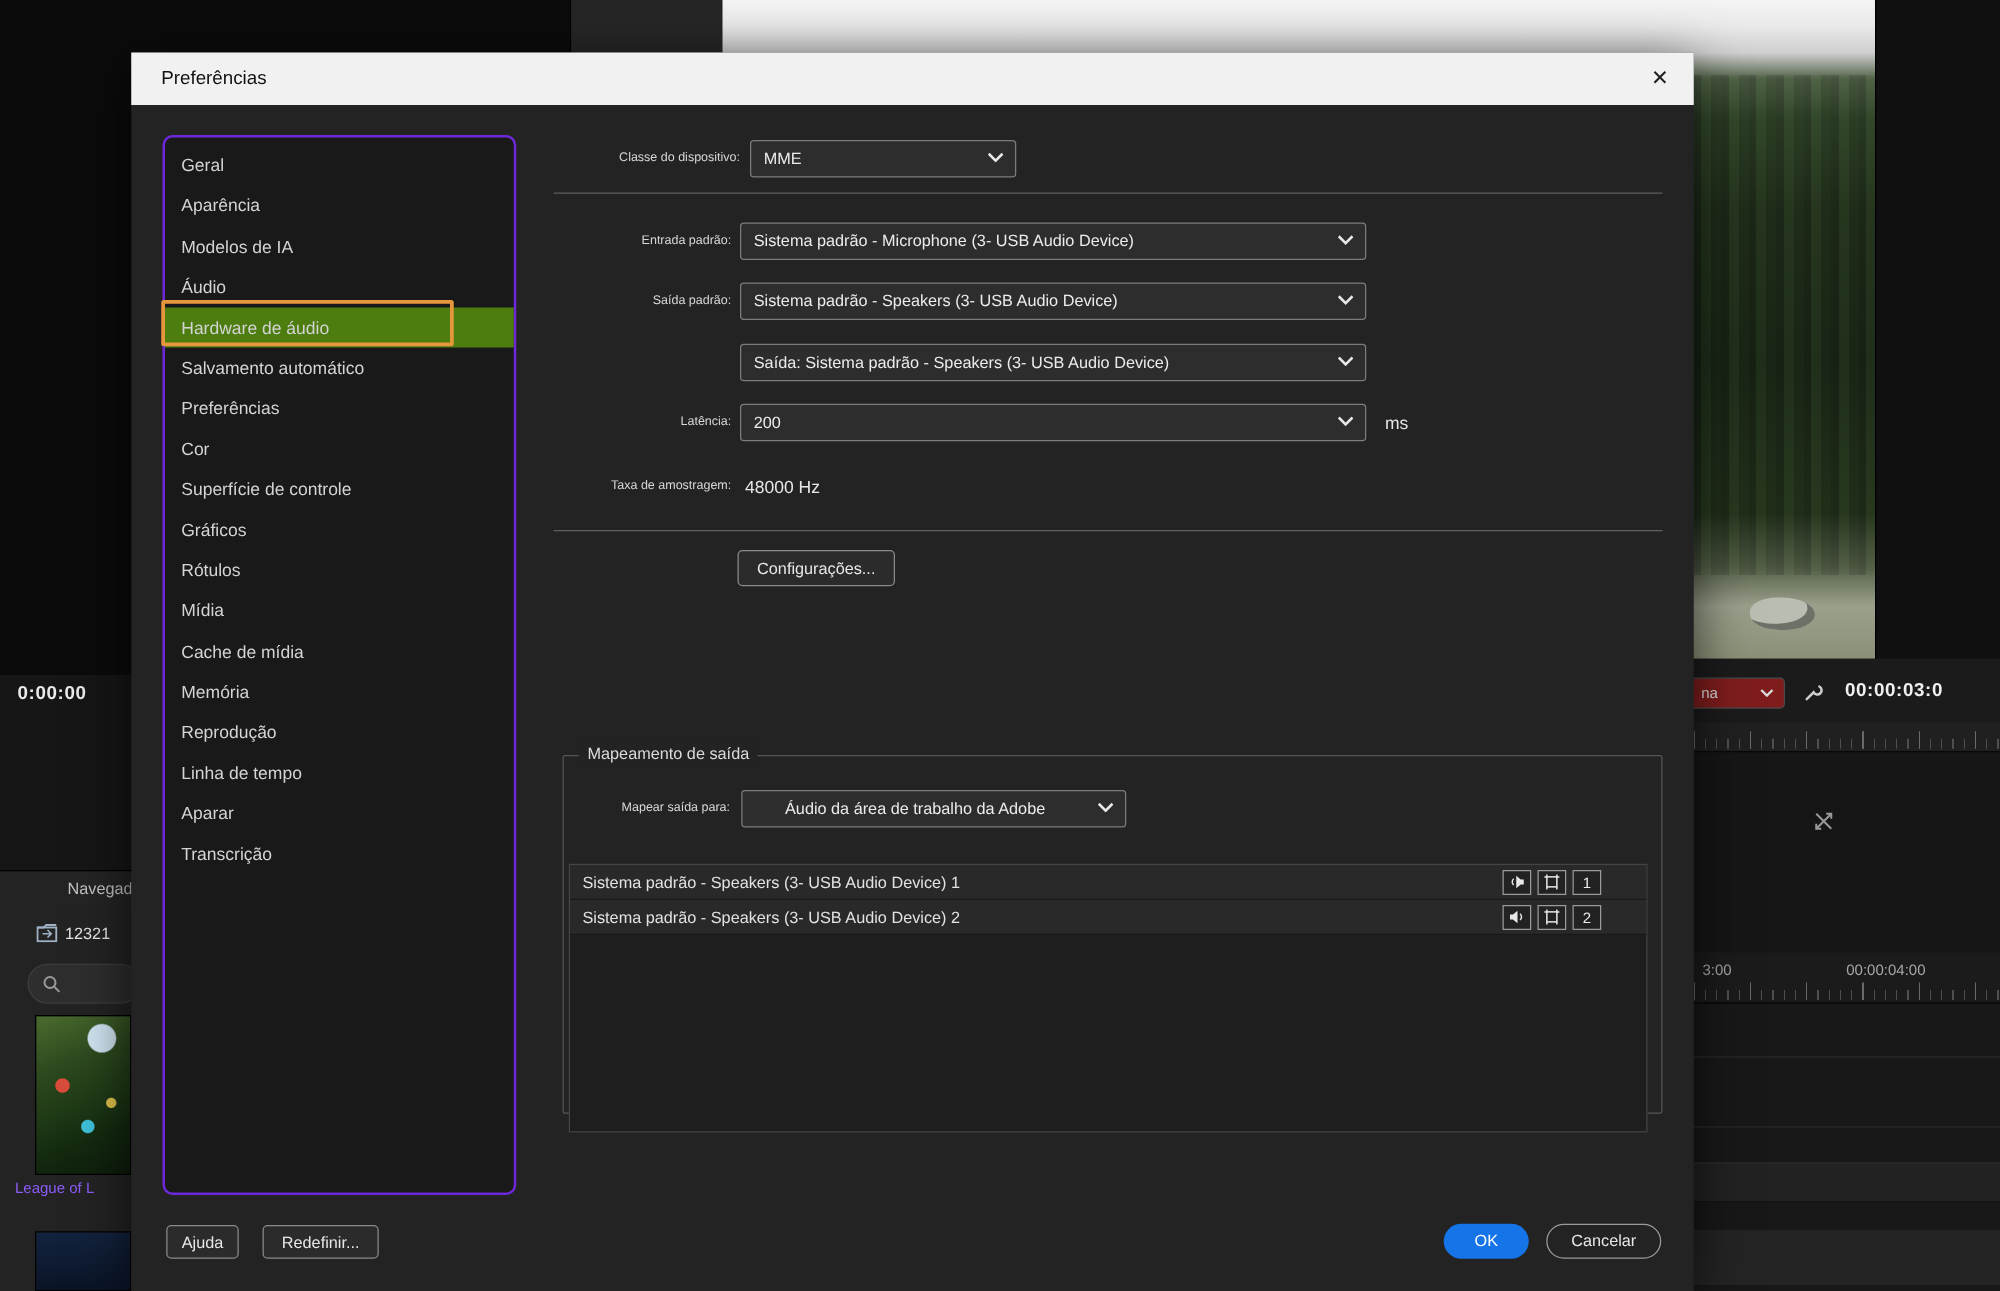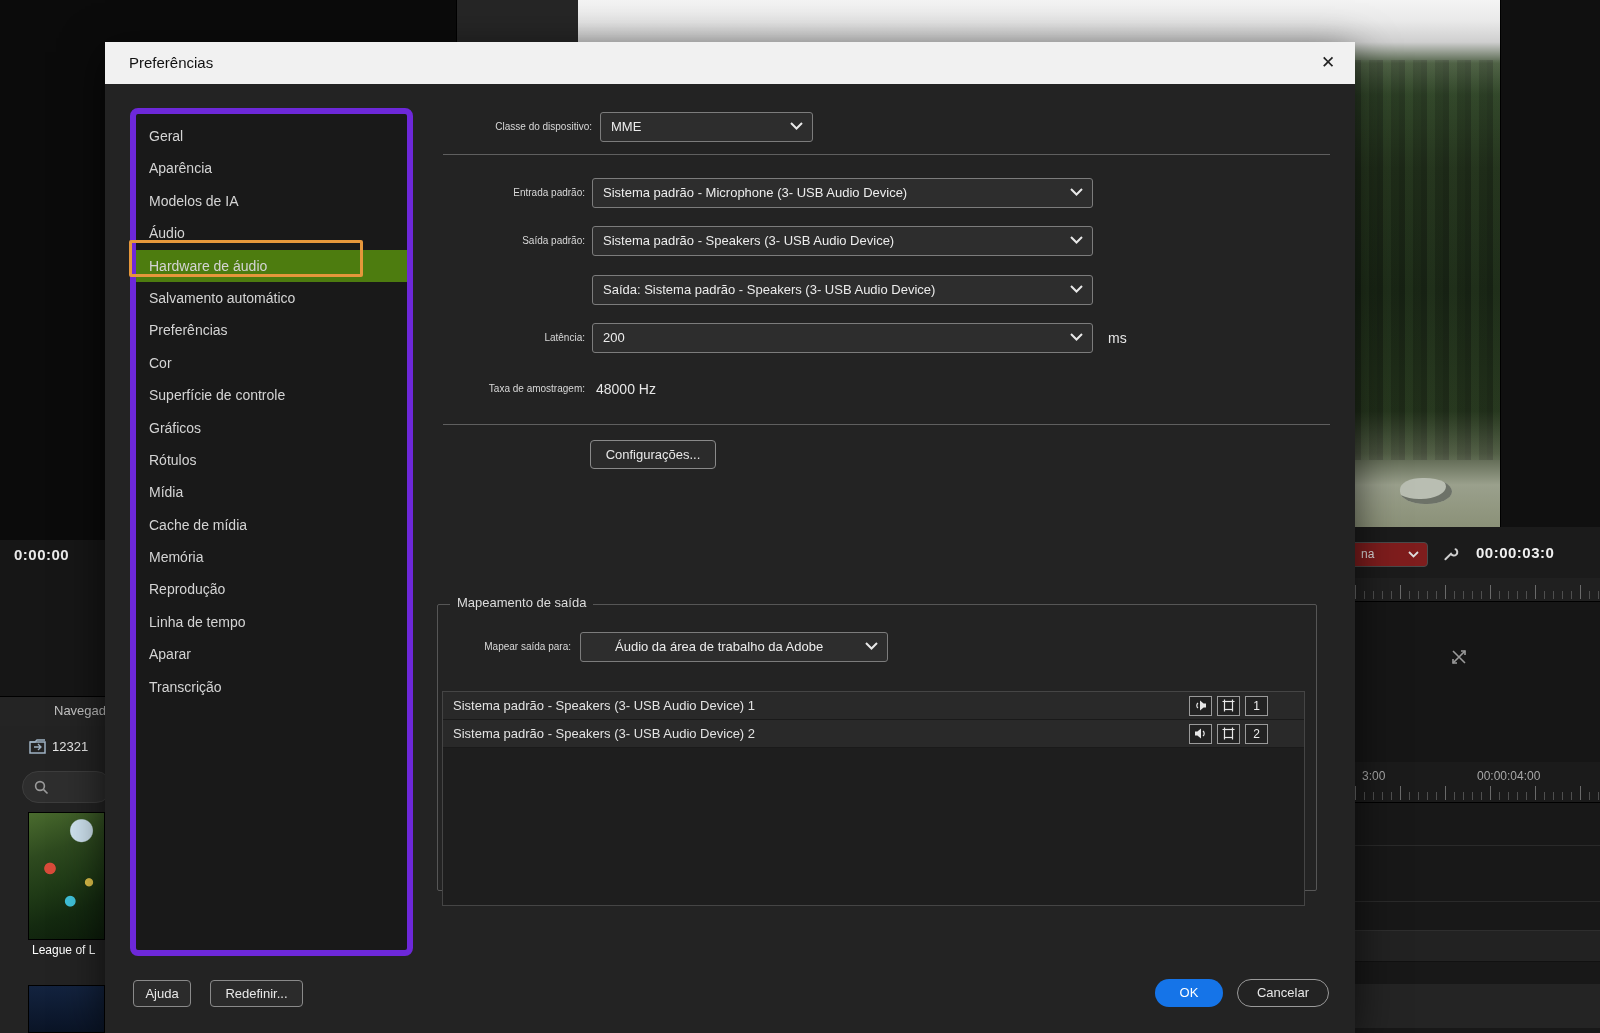--- a/index.html
+++ b/index.html
@@ -22,21 +22,21 @@
   .panel-title{left:14px;top:702px;color:#c3c3c3;font-size:13px;margin-left:40px;}
   .bin-name{left:52px;top:739px;color:#e6e6e6;font-size:13px;}
   .search-box{left:22px;top:771px;width:90px;height:32px;background:#2e2e2e;border:1px solid #3d3d3d;border-radius:16px;}
   .thumb1{left:28px;top:812px;width:77px;height:128px;border:1px solid #000;
     background:
       radial-gradient(circle at 70% 14%, #cfe3f0 0 9%, rgba(0,0,0,0) 10%),
       radial-gradient(circle at 28% 44%, #d94b3a 0 6%, rgba(0,0,0,0) 7%),
       radial-gradient(circle at 55% 70%, #3fc0d8 0 5%, rgba(0,0,0,0) 6%),
       radial-gradient(circle at 80% 55%, #e0c24a 0 4%, rgba(0,0,0,0) 5%),
       linear-gradient(160deg,#4a6b2e 0%,#2e4a1f 30%,#1f3a16 55%,#142a10 75%,#0d1d0b 100%);}
-  .thumb1-caption{left:32px;top:943px;color:#ffffff;font-size:12px;}
+  .thumb1-caption{left:12px;top:943px;color:#8b5cf6;font-size:12px;}
   .thumb2{left:28px;top:985px;width:77px;height:48px;border:1px solid #000;
     background:linear-gradient(180deg,#13233f,#0a1426);}
 
   
   .preview{left:578px;top:0;width:922px;height:527px;
     background:linear-gradient(180deg,#f4f4f4 0%,#e9e9e9 4%,#cfcfcf 8%,#53644a 12%,#31452a 18%,#22301c 32%,#1b2817 55%,#24331d 78%,#56604a 86%,#9aa08c 92%,#8b9178 100%);}
   .preview-texture{left:1355px;top:60px;width:145px;height:400px;opacity:.35;
     background:repeating-linear-gradient(90deg, rgba(0,0,0,.5) 0 6px, rgba(60,90,45,.4) 6px 14px, rgba(15,25,10,.5) 14px 22px);}
   .rock{left:1400px;top:478px;width:52px;height:26px;background:#b9beb2;border-radius:45% 55% 50% 50%;box-shadow:inset -6px -5px 0 rgba(90,95,85,.8);}
 
@@ -50,21 +50,21 @@
       repeating-linear-gradient(90deg,#4f4f4f 0 1px, rgba(0,0,0,0) 1px 9px) bottom/100% 8px no-repeat;}
   .ruler-label{color:#a8a8a8;font-size:12px;}
   .track-line{background:#2a2a2a;height:1px;}
 
   
   .dialog{left:105px;top:42px;width:1250px;height:991px;background:#232323;box-shadow:0 10px 40px rgba(0,0,0,.65);z-index:10;}
   .titlebar{left:0;top:0;width:100%;height:42px;background:#f1f1f1;color:#111;}
   .titlebar .t{position:absolute;left:24px;top:12px;font-size:15px;}
   .close-btn{position:absolute;right:14px;top:8px;width:26px;height:26px;text-align:center;line-height:26px;font-size:17px;color:#222;cursor:default;}
 
-  .sidebar{left:25px;top:66px;width:283px;height:848px;background:#191919;border:6px solid #6d28d9;border-radius:8px;padding-top:6px;}
+  .sidebar{left:25px;top:66px;width:283px;height:848px;background:#191919;border:2px solid #6d28d9;border-radius:8px;padding-top:6px;}
   .side-item{height:32.4px;line-height:32.4px;padding-left:13px;color:#d4d4d4;font-size:14px;white-space:nowrap;}
   .side-item.selected{background:#4d7c0f;}
   .annotation{left:129px;top:240px;width:234px;height:37px;border:3px solid #E6973B;border-radius:2px;z-index:30;}
 
   .flabel{color:#d8d8d8;font-size:10px;text-align:right;line-height:30px;white-space:nowrap;}
   .dropdown{background:#2d2d2d;border:1px solid #7c7c7c;border-radius:3px;height:30px;color:#ececec;font-size:13px;line-height:28px;padding:0 28px 0 10px;white-space:nowrap;overflow:hidden;}
   .dropdown .chev{position:absolute;right:9px;top:9px;}
   .divider{height:1px;background:#5f5f5f;}
   .value-text{color:#e6e6e6;font-size:14px;line-height:30px;}
   .btn-gray{background:#2b2b2b;border:1px solid #8a8a8a;border-radius:4px;color:#e8e8e8;font-size:13px;text-align:center;}
@@ -231,21 +231,21 @@
     </div>
     <div class="abs value-text" style="left:1003px;top:281px;">ms</div>
 
     <div class="abs flabel" style="left:180px;top:332px;width:300px;">Taxa de amostragem:</div>
     <div class="abs value-text nowrap" style="left:491px;top:332px;">48000 Hz</div>
 
     <div class="abs divider" style="left:338px;top:382px;width:887px;"></div>
 
     <div class="abs btn-gray" style="left:485px;top:398px;width:126px;height:29px;line-height:27px;">Configurações...</div>
 
-    <div class="abs groupbox" style="left:332px;top:562px;width:880px;height:287px;">
+    <div class="abs groupbox" style="left:345px;top:562px;width:880px;height:287px;">
       <span class="group-label">Mapeamento de saída</span>
 
       <div class="abs flabel" style="left:0;top:27px;width:133px;">Mapear saída para:</div>
       <div class="abs dropdown" style="left:142px;top:27px;width:308px;padding-left:34px;">
         <span>Áudio da área de trabalho da Adobe</span>
         <span class="chev">
             <svg width="13" height="8" viewBox="0 0 13 8">
               <path d="M1 1 L6.5 6.5 L12 1" fill="none" stroke="#e8e8e8" stroke-width="2"></path>
             </svg>
           </span>

